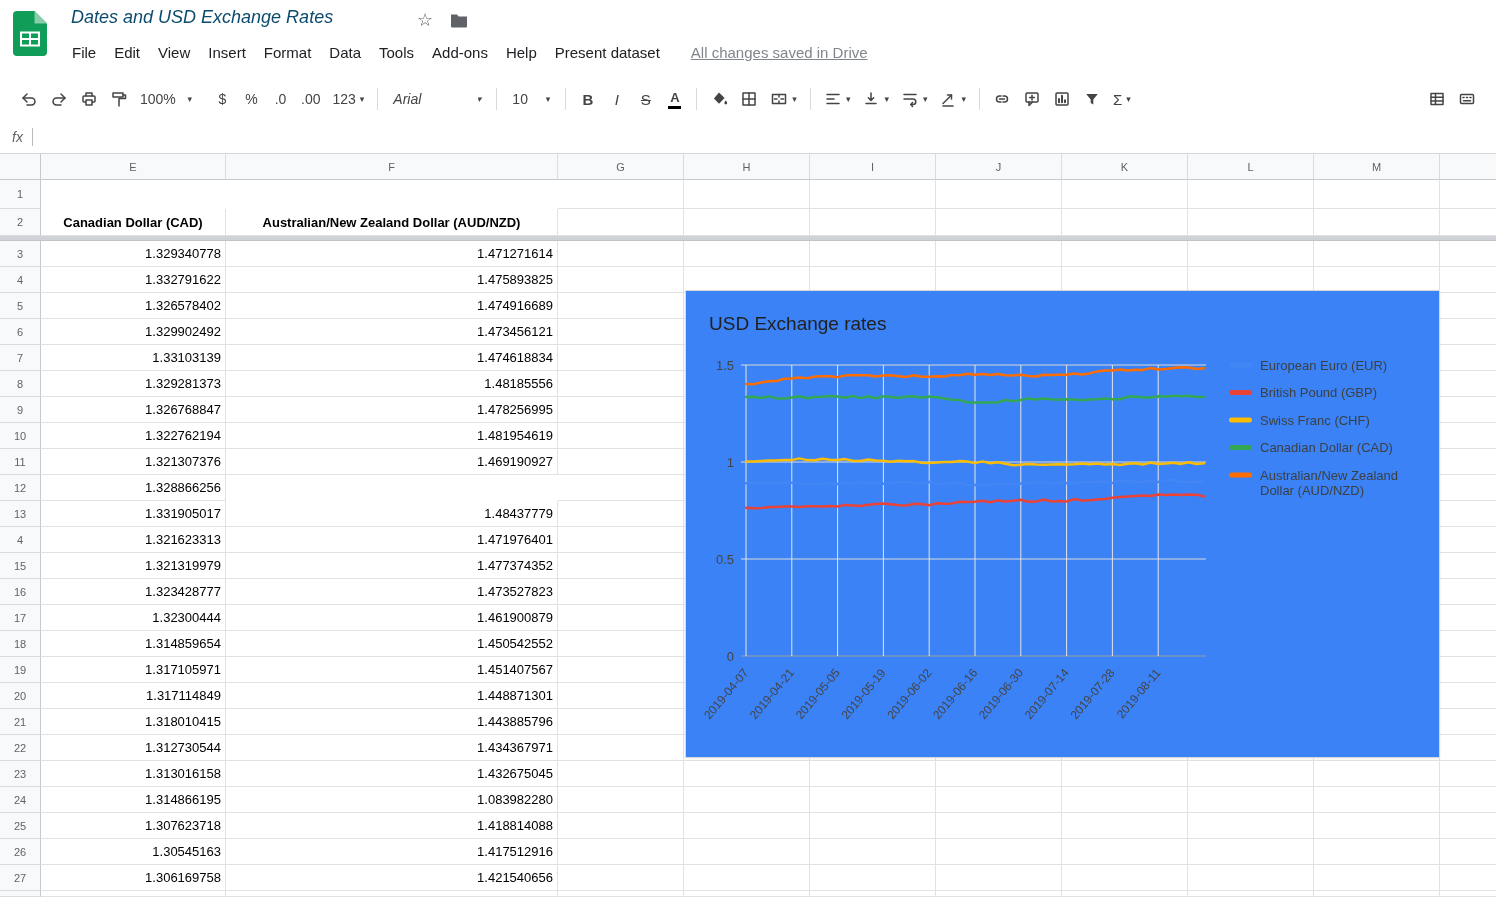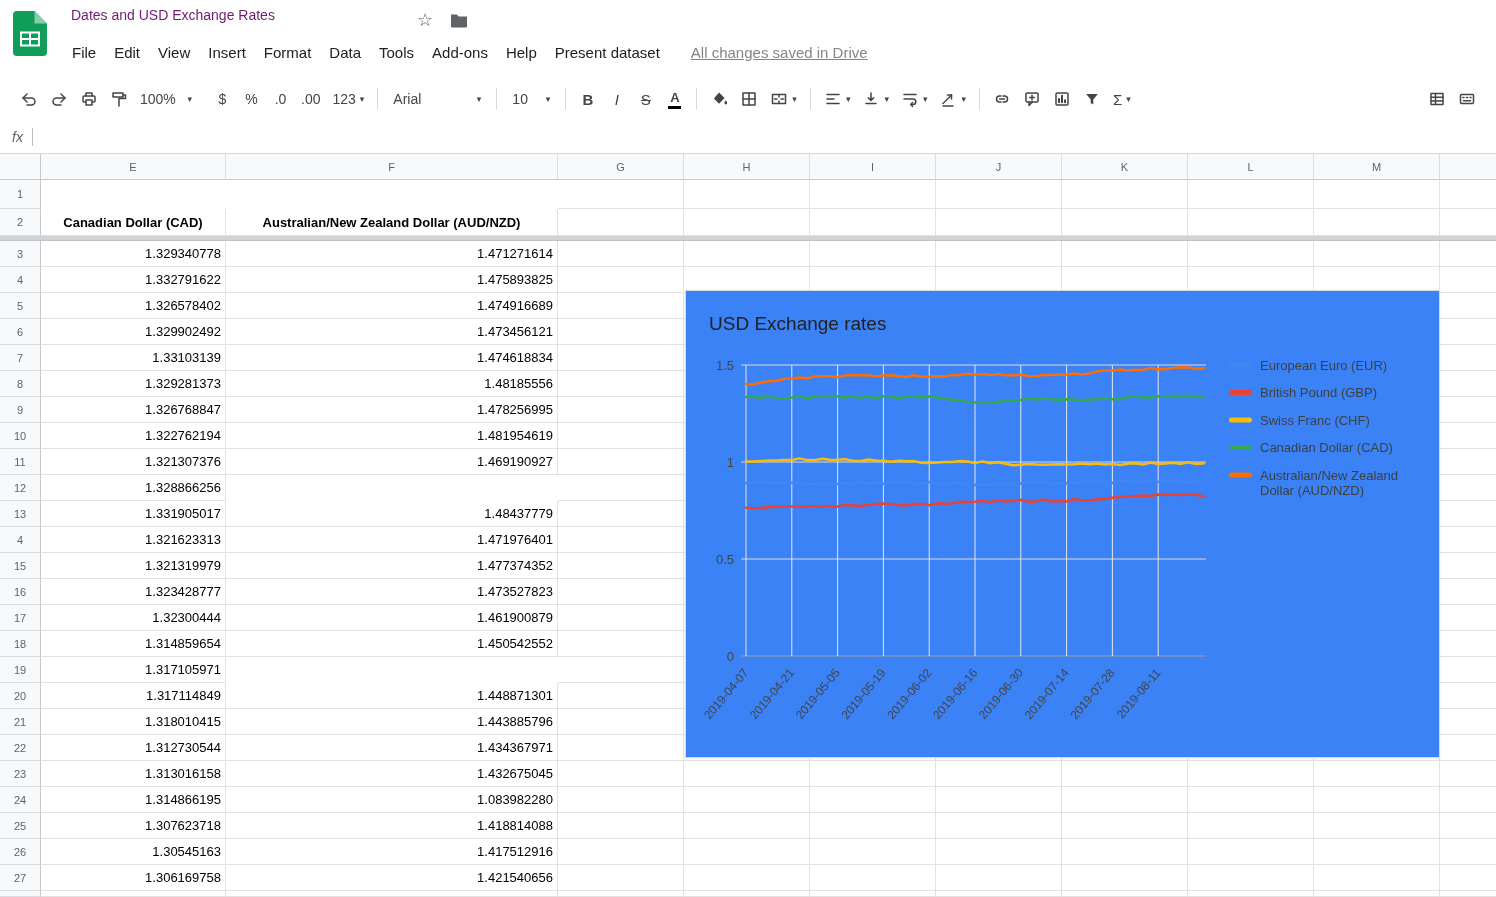--- a/index.html
+++ b/index.html
@@ -3,38 +3,38 @@
 <meta charset="utf-8">
 <style>
   *{margin:0;padding:0;box-sizing:border-box;}
   html,body{width:1496px;height:897px;}
   body{font-family:"Liberation Sans",sans-serif;background:#fff;overflow:hidden;}
   #app{position:relative;width:1496px;height:897px;background:#fff;overflow:hidden;color:#202124;}
 
   
   #topbar{position:absolute;left:0;top:0;width:100%;height:78px;background:#fff;}
   #logo{position:absolute;left:13px;top:11px;width:34px;height:45px;cursor:pointer;}
-  #doc-title{position:absolute;left:71px;top:7px;font-size:14px;color:#701a75;white-space:nowrap;cursor:text;}
+  #doc-title{position:absolute;left:71px;top:7px;font-size:18px;color:#0c4a6e;white-space:nowrap;cursor:text;font-style:italic;}
   #star{position:absolute;left:417px;top:9px;font-size:18px;color:#5f6368;cursor:pointer;}
   #folder{position:absolute;left:450px;top:13px;cursor:pointer;}
   #menubar{position:absolute;left:63px;top:38px;display:flex;align-items:center;height:28px;font-size:15px;color:#202124;}
   .menu-item{padding:3px 9px;border-radius:3px;cursor:pointer;white-space:nowrap;}
   #save-status{margin-left:22px;color:#80868b;text-decoration:underline;cursor:pointer;white-space:nowrap;}
 
   
   #toolbar{position:absolute;left:0;top:78px;width:100%;height:42px;display:flex;align-items:center;padding:0 14px;background:#fff;}
   .tb-btn{height:26px;min-width:25px;padding:0 4px;margin:0 2px;display:flex;align-items:center;justify-content:center;border-radius:2px;color:#444;font-size:14px;cursor:pointer;white-space:nowrap;}
   .tb-btn .icn{display:flex;}
   .tb-btn svg{display:block;}
   .tb-divider{width:1px;height:22px;background:#d9d9d9;margin:0 7px;}
   .tb-spacer{flex:1;}
   .dd{font-size:9px;color:#444;margin-left:4px;}
   .tb-select{justify-content:space-between;}
   [data-name="zoom-select"]{width:60px;margin-right:12px;}
-  [data-name="font-family-select"]{width:96px;margin:0 4px;}
+  [data-name="font-family-select"]{width:96px;margin:0 4px;font-style:italic;}
   [data-name="font-size-select"]{width:46px;margin:0 4px;}
   [data-name="bold-button"] .lbl{font-weight:700;font-size:15px;}
   [data-name="italic-button"] .lbl{font-style:italic;font-size:15px;}
   [data-name="strikethrough-button"] .lbl{text-decoration:line-through;font-size:15px;}
   [data-name="text-color-button"]{flex-direction:column;line-height:1;padding-top:2px;}
   [data-name="text-color-button"] .lbl{font-size:13px;font-weight:700;}
   .underbar{width:13px;height:3px;background:#000;margin-top:2px;}
   [data-name="functions-button"] .lbl{font-size:15px;}
 
   
@@ -503,20 +503,21 @@
       <div class="cell" data-name="cell-G18" style="left: 558px; top: 477px; width: 126px; height: 26px;"></div>
       <div class="cell" data-name="cell-H18" style="left: 684px; top: 477px; width: 126px; height: 26px;"></div>
       <div class="cell" data-name="cell-I18" style="left: 810px; top: 477px; width: 126px; height: 26px;"></div>
       <div class="cell" data-name="cell-J18" style="left: 936px; top: 477px; width: 126px; height: 26px;"></div>
       <div class="cell" data-name="cell-K18" style="left: 1062px; top: 477px; width: 126px; height: 26px;"></div>
       <div class="cell" data-name="cell-L18" style="left: 1188px; top: 477px; width: 126px; height: 26px;"></div>
       <div class="cell" data-name="cell-M18" style="left: 1314px; top: 477px; width: 126px; height: 26px;"></div>
       <div class="cell" data-name="cell-N18" style="left: 1440px; top: 477px; width: 57px; height: 26px;"></div>
       <div class="rh" data-name="row-header-19" style="left: 0px; top: 503px; width: 41px; height: 26px;">19</div>
       <div class="cell num" data-name="cell-E19" style="left: 41px; top: 503px; width: 185px; height: 26px;">1.317105971</div>
+      <div class="cell num" data-name="cell-F19" style="left: 226px; top: 503px; width: 332px; height: 26px;">1.451407567</div>
       <div class="cell" data-name="cell-G19" style="left: 558px; top: 503px; width: 126px; height: 26px;"></div>
       <div class="cell" data-name="cell-H19" style="left: 684px; top: 503px; width: 126px; height: 26px;"></div>
       <div class="cell" data-name="cell-I19" style="left: 810px; top: 503px; width: 126px; height: 26px;"></div>
       <div class="cell" data-name="cell-J19" style="left: 936px; top: 503px; width: 126px; height: 26px;"></div>
       <div class="cell" data-name="cell-K19" style="left: 1062px; top: 503px; width: 126px; height: 26px;"></div>
       <div class="cell" data-name="cell-L19" style="left: 1188px; top: 503px; width: 126px; height: 26px;"></div>
       <div class="cell" data-name="cell-M19" style="left: 1314px; top: 503px; width: 126px; height: 26px;"></div>
       <div class="cell" data-name="cell-N19" style="left: 1440px; top: 503px; width: 57px; height: 26px;"></div>
       <div class="rh" data-name="row-header-20" style="left: 0px; top: 529px; width: 41px; height: 26px;">20</div>
       <div class="cell num" data-name="cell-E20" style="left: 41px; top: 529px; width: 185px; height: 26px;">1.317114849</div>

